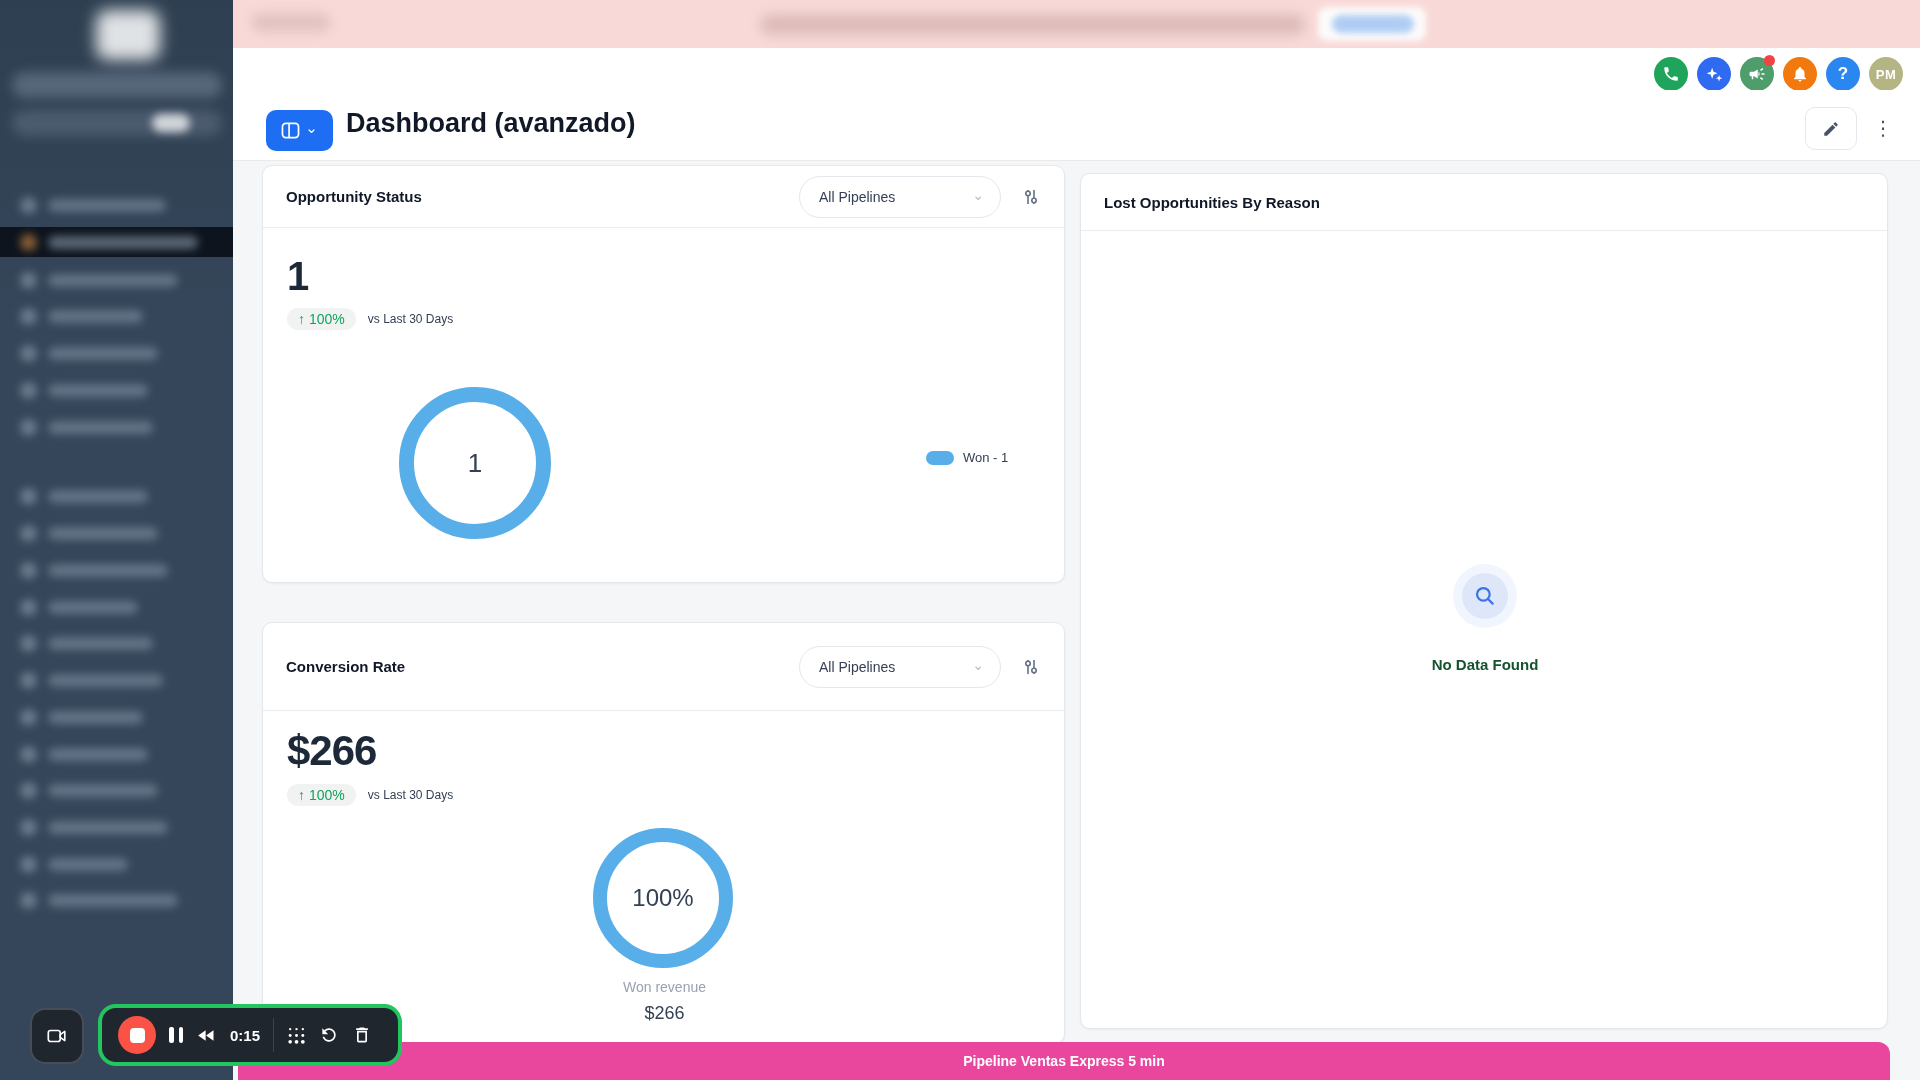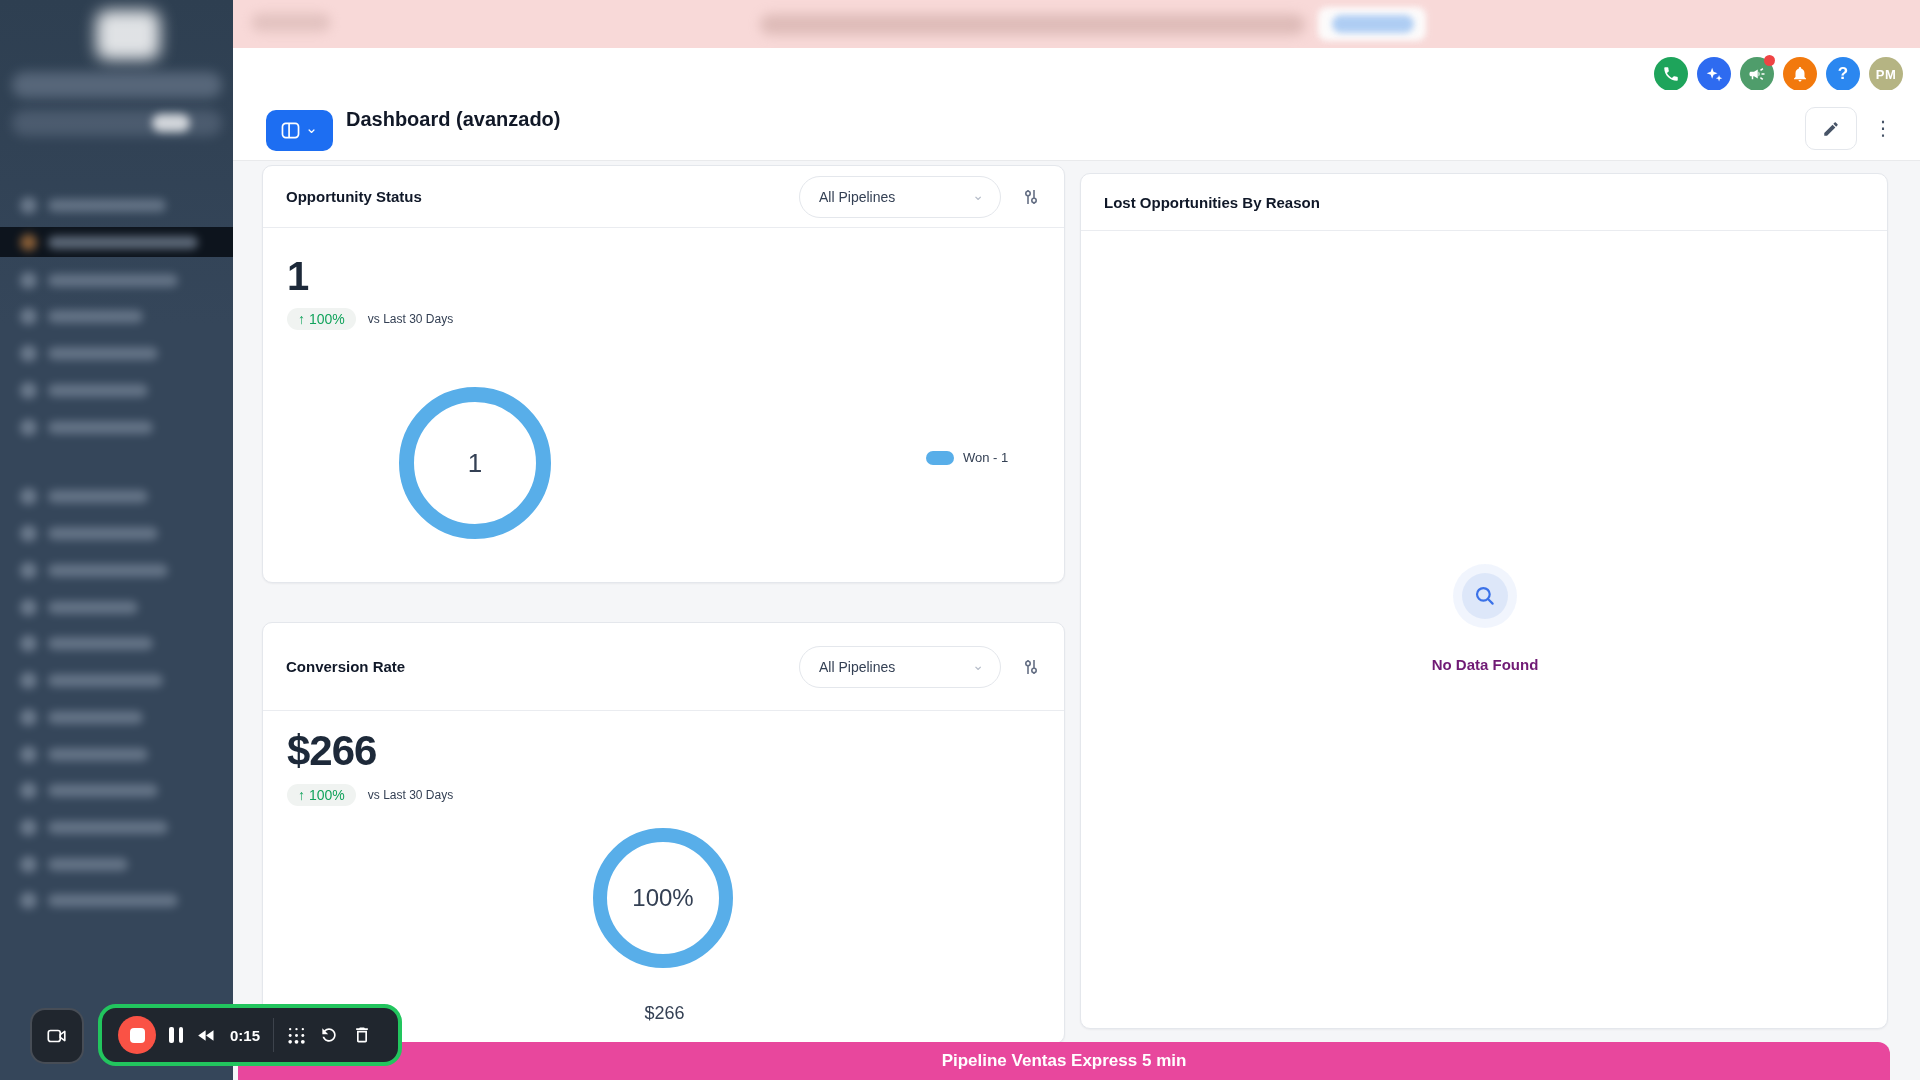--- a/index.html
+++ b/index.html
@@ -44,21 +44,21 @@
   .bell-tag { position:absolute; right:-3px; top:-3px; width:11px; height:11px; background:#ffa23e;
               transform:rotate(45deg); border-radius:2px; z-index:-1; }
 
   
   #page-header { position:absolute; left:233px; top:90px; width:1687px; height:71px; background:#fff;
                  border-bottom:1px solid #e9eaec; }
   #layout-btn { position:absolute; left:33px; top:20px; width:67px; height:41px; border-radius:10px;
                 background:#1d6ef2; display:flex; align-items:center; justify-content:center; gap:5px;
                 cursor:pointer; }
   #layout-btn .chev { color:#fff; font-size:15px; line-height:10px; transform:translateY(-3px); }
-  #page-title { position:absolute; left:113px; top:18px; font-size:20px; font-weight:600; color:#111827; }
+  #page-title { position:absolute; left:113px; top:18px; font-size:27px; font-weight:600; color:#111827; }
   #date-pill { position:absolute; right:134px; top:17px; width:260px; height:43px; border:1.5px solid #6ea0f4;
                border-radius:22px; background:#fff; display:flex; align-items:center; justify-content:space-between;
                padding:0 16px 0 22px; font-size:14.5px; color:#344054; cursor:text; }
   #date-pill .sep-arrow { color:#98a2b3; font-size:15px; }
   .ibeam-wrap { position:relative; width:18px; height:20px; }
   .ibeam-rect { position:absolute; left:0; top:2px; width:12px; height:15px; border:1.5px solid #b0b7c3; border-radius:2px; }
   #edit-btn { position:absolute; right:63px; top:17px; width:52px; height:43px; border:1px solid #e4e7ec;
               border-radius:10px; background:#fff; display:flex; align-items:center; justify-content:center; cursor:pointer; }
   #kebab-btn { position:absolute; right:24px; top:21px; width:26px; height:34px; display:flex; align-items:center;
                justify-content:center; font-size:20px; color:#475467; cursor:pointer; }
@@ -102,26 +102,26 @@
   #donut2-caption { top:356px; font-size:14px; color:#98a2b3; }
   #donut2-value   { top:380px; font-size:18px; color:#344054; font-weight:500; }
 
   
   .empty-state { position:absolute; left:0; top:390px; width:808px; display:flex; flex-direction:column;
                  align-items:center; }
   .halo { width:64px; height:64px; border-radius:50%; background:rgba(59,114,232,.07);
           display:flex; align-items:center; justify-content:center; }
   .halo-inner { width:46px; height:46px; border-radius:50%; background:#dde7f9;
           display:flex; align-items:center; justify-content:center; }
-  .empty-text { margin-top:28px; font-size:15px; font-weight:600; color:#701a75; }
+  .empty-text { margin-top:28px; font-size:15px; font-weight:600; color:#14532d; }
 
   
   #footer-bar { position:absolute; left:238px; top:1042px; width:1652px; height:38px; background:#e8479d;
                 border-radius:12px 12px 0 0; display:flex; align-items:center; justify-content:center;
-                color:#fff; font-size:17px; font-weight:700; cursor:pointer; }
+                color:#fff; font-size:14px; font-weight:700; cursor:pointer; }
 
   
   #cam-btn { position:absolute; left:30px; top:1008px; width:54px; height:56px; background:#20262e;
              border:2px solid #474d56; border-radius:15px; display:flex; align-items:center;
              justify-content:center; cursor:pointer; z-index:20; }
   #rec-pill { position:absolute; left:98px; top:1004px; width:304px; height:62px; background:#20262e;
               border:4px solid #22c55e; border-radius:18px; display:flex; align-items:center;
               padding:0 16px; gap:13px; z-index:20; }
   #stop-btn { width:38px; height:38px; border-radius:50%; background:#fa5245; display:flex;
               align-items:center; justify-content:center; cursor:pointer; flex:none; }
@@ -358,20 +358,21 @@
         <span class="badge">
           <span>↑</span>
           <span>100%</span>
         </span>
         <span class="change-caption">vs Last 30 Days</span>
       </div>
     </div>
     <div id="donut2" class="donut">
       <span>100%</span>
     </div>
+    <div id="donut2-caption" class="donut-caption">Won revenue</div>
     <div id="donut2-value" class="donut-caption">$266</div>
   </div>
 
   <div id="card3" class="card">
     <div class="card-header">
       <span class="card-title">Lost Opportunities By Reason</span>
     </div>
     <div class="empty-state">
       <div class="halo">
         <div class="halo-inner">

